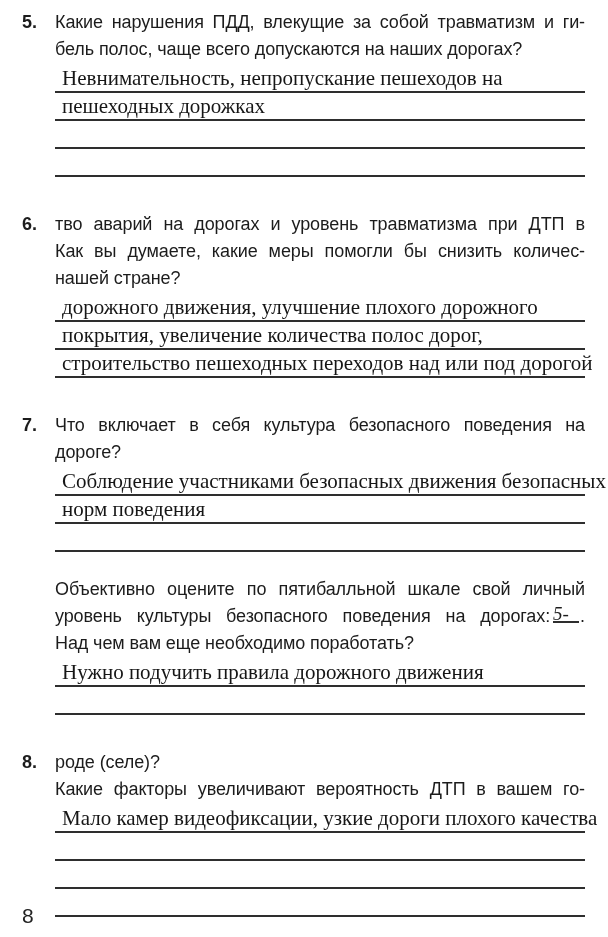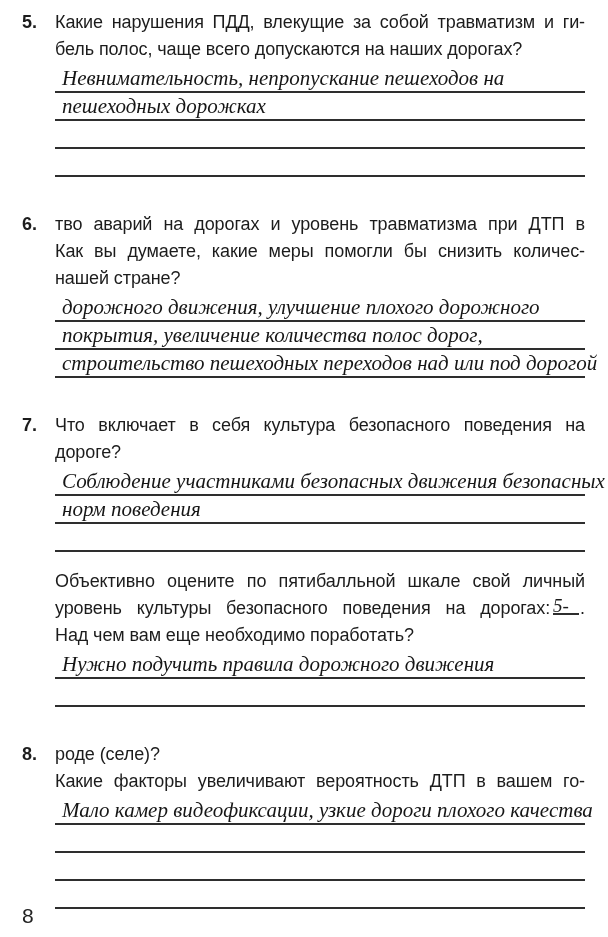--- a/index.html
+++ b/index.html
@@ -9,21 +9,21 @@
     color: #1c1c1c;
     font-family: "Liberation Sans", sans-serif;
     position: relative;
     overflow: hidden;
   }
   .page { padding: 9px 23px 0 22px; }
 
   .question-block { margin-top: 0; }
   .question-block + .question-block { margin-top: 34px; }
   
-  .question-block:nth-child(4) { margin-top: 16px; }
+  .question-block:nth-child(4) { margin-top: 24px; }
 
   .q-row { display: flex; }
   .q-num {
     flex: 0 0 33px; width: 33px;
     font-weight: bold;
     font-size: 18px; line-height: 27px;
   }
   .q-text {
     flex: 1;
     font-size: 18px; line-height: 27px;
@@ -35,21 +35,20 @@
   .answers { margin-left: 33px; }
   .answer-line {
     height: 26px;
     border-bottom: 2px solid #2e2e2e;
     display: flex; align-items: flex-end;
     overflow: visible;
   }
   .answer-line:first-child { height: 28px; }
   .answer-text {
     font-family: "Liberation Serif", serif;
-    font-style: italic;
     font-size: 21px; line-height: 23px;
     padding: 0 0 1px 7px;
     white-space: nowrap;
     color: #161616;
   }
 
   .score {
     display: inline-block;
     font-family: "Liberation Serif", serif;
     font-style: italic;

